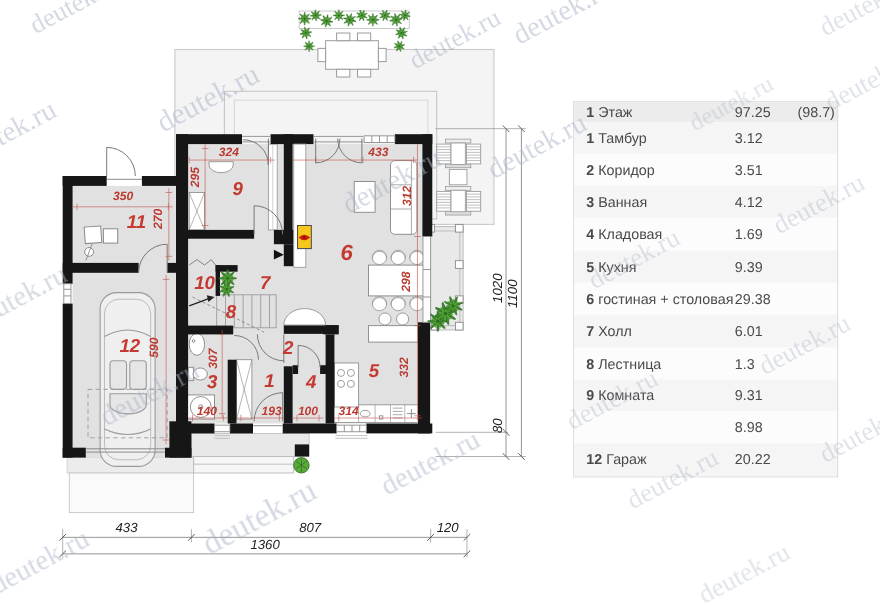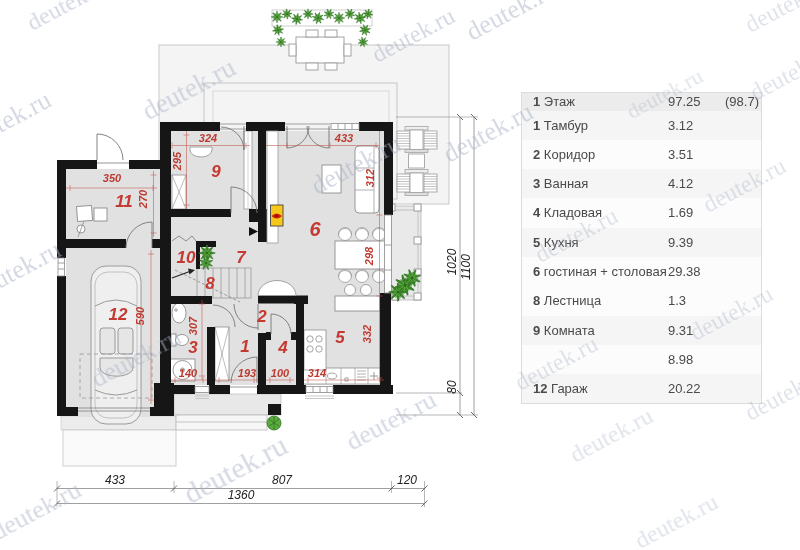--- a/index.html
+++ b/index.html
@@ -40,20 +40,24 @@
         <span class="nm"><b>4</b> Кладовая</span>
         <span class="vl">1.69</span>
       </div>
     <div class="row odd">
         <span class="nm"><b>5</b> Кухня</span>
         <span class="vl">9.39</span>
       </div>
     <div class="row even">
         <span class="nm"><b>6</b> гостиная + столовая</span>
         <span class="vl">29.38</span>
+      </div>
+    <div class="row odd">
+        <span class="nm"><b>7</b> Холл</span>
+        <span class="vl">6.01</span>
       </div>
     <div class="row even">
         <span class="nm"><b>8</b> Лестница</span>
         <span class="vl">1.3</span>
       </div>
     <div class="row odd">
         <span class="nm"><b>9</b> Комната</span>
         <span class="vl">9.31</span>
       </div>
     <div class="row even">

